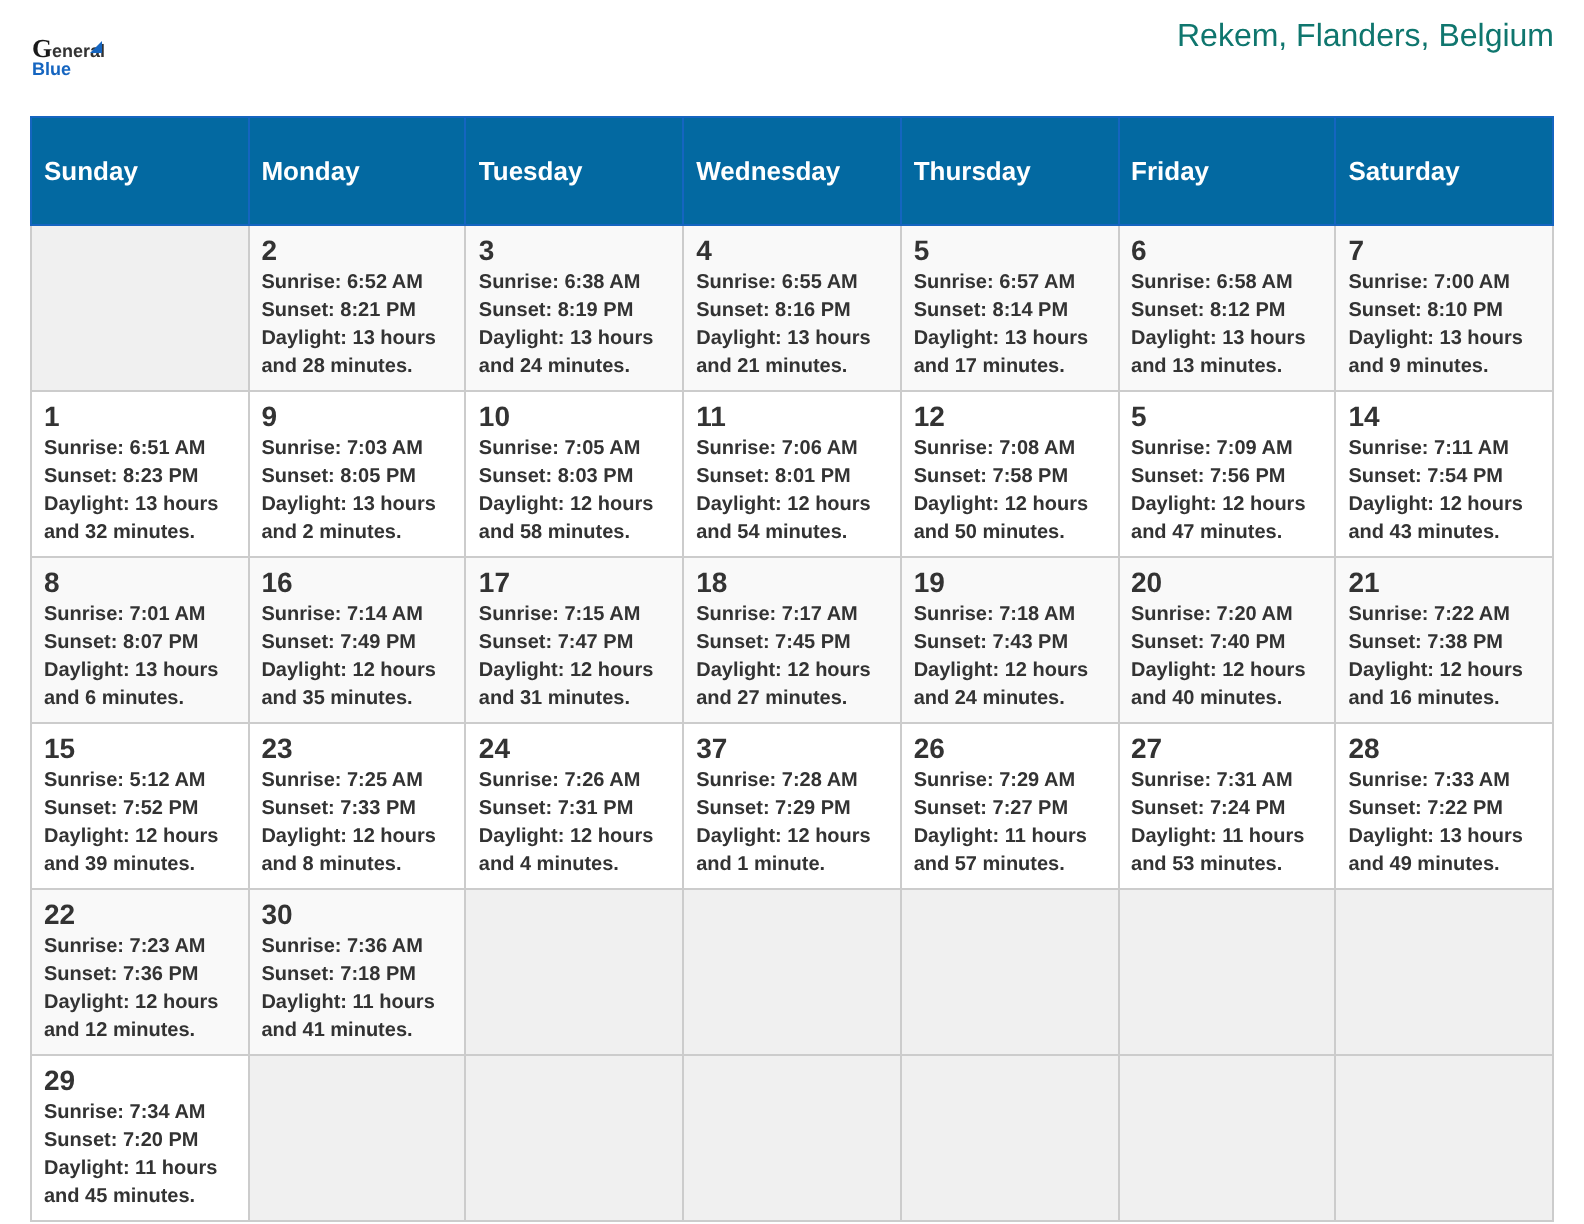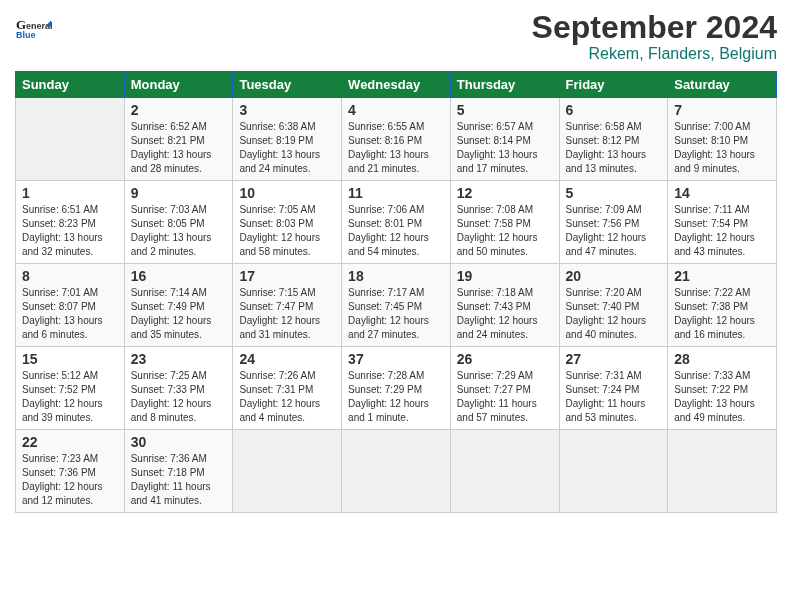--- a/index.html
+++ b/index.html
@@ -39,25 +39,25 @@
       font-size: 16px;
       font-weight: normal;
       color: #0f766e;
     }
     table {
       width: 100%;
       border-collapse: collapse;
       table-layout: fixed;
     }
     thead tr th {
-      background-color: #15803d;
+      background-color: #0369a1;
       color: #fff;
       font-size: 13px;
       font-weight: bold;
-      padding: 5px 6px;
+      padding: 19px 6px;
       text-align: left;
       border: 1px solid #1565C0;
     }
     tbody tr td {
       border: 1px solid #ccc;
       padding: 4px 6px;
       vertical-align: top;
       font-size: 10.5px;
       color: #333;
       background: #fff;
@@ -69,20 +69,21 @@
     .day-num {
       font-size: 14px;
       font-weight: bold;
       color: #333;
       display: block;
       margin-bottom: 2px;
     }
     .day-info {
       line-height: 1.4;
       font-size: 10px;
+      font-weight: bold;
     }
     .empty-cell {
       background: #f0f0f0 !important;
     }
     .logo-svg {
       width: 55px;
       height: 40px;
     }
   </style>
 </head>
@@ -92,21 +93,20 @@
   <div class="header">
     <div class="logo">
       <svg class="logo-svg" viewBox="0 0 110 50">
         <text x="2" y="22" font-family="Georgia, serif" font-size="26" font-weight="bold" fill="#1a1a1a">G</text>
         <text x="22" y="22" font-family="Arial, sans-serif" font-size="18" font-weight="bold" fill="#333">eneral</text>
         <polygon points="60,18 72,6 72,18" fill="#1565C0"></polygon>
         <text x="2" y="40" font-family="Arial, sans-serif" font-size="18" font-weight="bold" fill="#1565C0">Blue</text>
       </svg>
     </div>
     <div class="title-block">
-      <h1>September 2024</h1>
       <h2>Rekem, Flanders, Belgium</h2>
     </div>
   </div>
 
   <table>
     <thead>
       <tr>
         <th>Sunday</th>
         <th>Monday</th>
         <th>Tuesday</th>
@@ -358,15 +358,31 @@
           <span>Sunset: 7:18 PM</span><br>
           <span>Daylight: 11 hours and 41 minutes.</span>
         </div>
           </td>
           <td class="empty-cell"></td>
           <td class="empty-cell"></td>
           <td class="empty-cell"></td>
           <td class="empty-cell"></td>
           <td class="empty-cell"></td>
         </tr>
+        <tr>
+          <td>
+            <span class="day-num">29</span>
+        <div class="day-info">
+          <span>Sunrise: 7:34 AM</span><br>
+          <span>Sunset: 7:20 PM</span><br>
+          <span>Daylight: 11 hours and 45 minutes.</span>
+        </div>
+          </td>
+          <td class="empty-cell"></td>
+          <td class="empty-cell"></td>
+          <td class="empty-cell"></td>
+          <td class="empty-cell"></td>
+          <td class="empty-cell"></td>
+          <td class="empty-cell"></td>
+        </tr>
       </tbody>
   </table>
 </div>
 
 </body></html>

